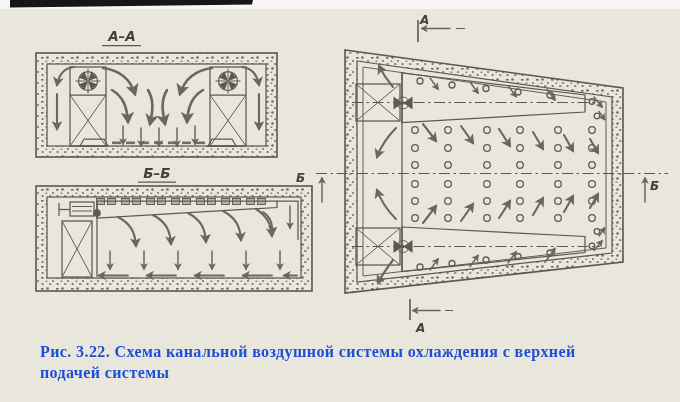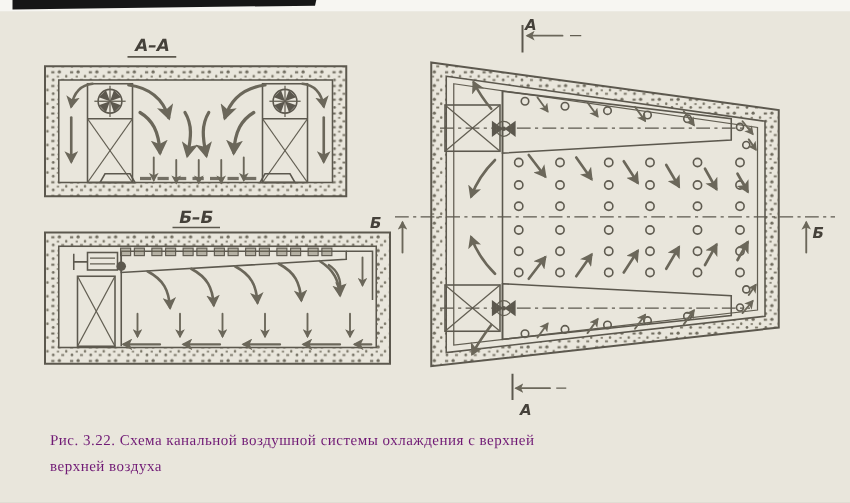--- a/index.html
+++ b/index.html
@@ -17,22 +17,22 @@
   .arS {stroke-width:1.5;}
   .arF {stroke-width:1.8;}
   .circ{fill:none;stroke:#5f5b50;stroke-width:1.3;}
   .slot{fill:rgba(118,112,96,.45);stroke:#5c584e;stroke-width:.9;}
   .speck{fill:url(#speckpat);}
   .glab{font-family:"DejaVu Sans",sans-serif;font-style:italic;font-weight:600;
         font-size:13.5px;fill:#45413a;}
   .mlab{font-family:"DejaVu Sans",sans-serif;font-style:italic;font-weight:600;
         font-size:12px;fill:#45413a;}
   #caption{position:absolute;left:40px;top:342px;width:608px;
-           font-family:"Liberation Serif",serif;font-size:12px;line-height:20.5px;
-           letter-spacing:.4px;color:#701a75;}
+           font-family:"Liberation Serif",serif;font-size:16px;line-height:20.5px;
+           letter-spacing:.4px;color:#1d4ed8;font-weight:bold;}
   #caption span{display:block;}
 </style>
 </head>
 <body>
 
 <div id="page">
 <svg width="680" height="402" viewBox="0 0 680 402">
   <defs>
     <pattern id="speckpat" width="15" height="11" patternUnits="userSpaceOnUse">
       <circle cx="2.5" cy="2.5" r="1.3" fill="#6f6b5e"></circle>
@@ -323,15 +323,15 @@
       <line x1="410" y1="299" x2="410" y2="320" class="ln"></line>
       <path class="ar arS" d="M440,310.5 L413,310.5"></path>
       <line x1="445" y1="310.5" x2="453" y2="310.5" class="thin"></line>
       <text class="mlab" x="416" y="332">А</text>
     </g>
   </g>
 </svg>
 
 <div id="caption">
   <span>Рис. 3.22. Схема канальной воздушной системы охлаждения с верхней</span>
-  <span>верхней воздуха</span>
+  <span>подачей системы</span>
 </div>
 </div>
 
 </body></html>

